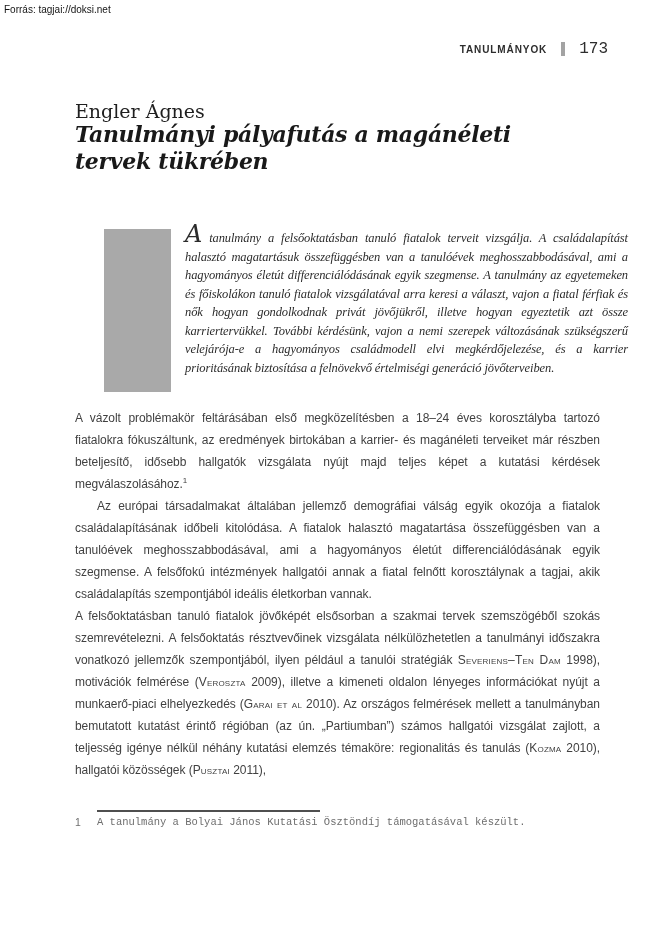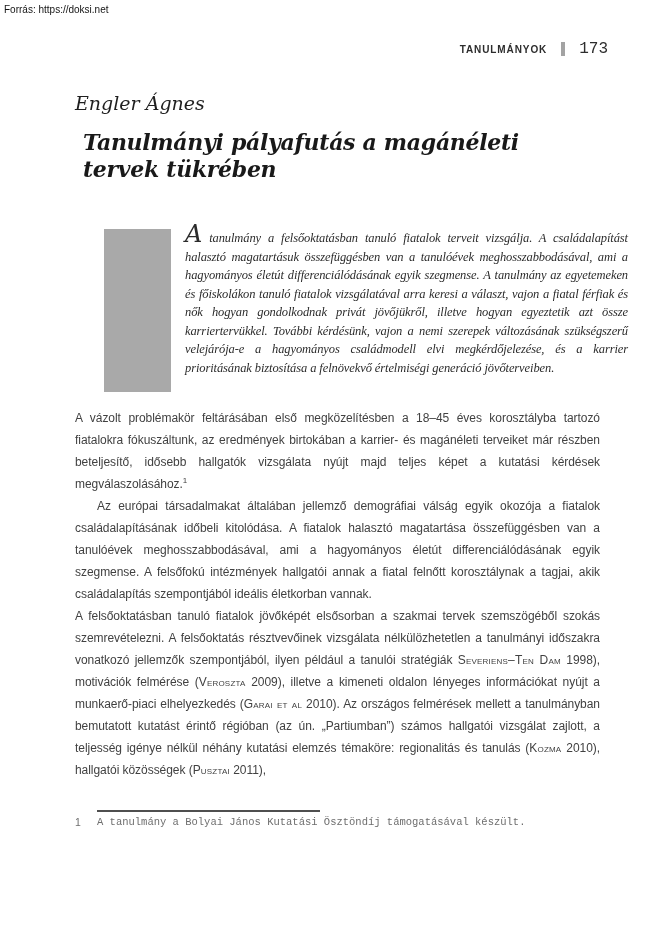--- a/index.html
+++ b/index.html
@@ -15,25 +15,25 @@
     position:absolute;top:42px;right:42px;display:flex;align-items:center;gap:14px;
   }
   .section-name{
     font-size:10px;font-weight:bold;letter-spacing:0.9px;color:#2d2d2d;
   }
   .header-bar{width:4px;height:14px;background:#a3a3a3;display:inline-block;}
   .page-number{
     font-size:16px;color:#2d2d2d;font-family:Liberation Mono, monospace;line-height:14px;
   }
   .author{
-    position:absolute;left:75px;top:92px;
-    font-family:"DejaVu Serif",serif;font-style:italic;font-size:19px;color:#1f1f1f;
+    position:absolute;left:75px;top:100px;
+    font-family:"DejaVu Serif",serif;font-size:19px;color:#1f1f1f;
   }
   .title{
-    position:absolute;left:75px;top:121px;width:490px;margin:8px;
+    position:absolute;left:75px;top:121px;width:490px;margin:0;
     font-family:"DejaVu Serif",serif;font-style:italic;font-weight:bold;
     font-size:22px;line-height:27px;letter-spacing:-0.3px;color:#191919;
   }
   .abstract-row{
     position:absolute;left:76px;top:229px;width:524px;display:flex;padding-left:28px;
   }
   .abstract-marker{
     width:67px;height:163px;background:#a9a9a9;margin-right:14px;flex:none;
   }
   .abstract-text{
@@ -67,40 +67,40 @@
     display:flex;margin-top:3px;font-size:10.5px;line-height:14px;color:#6e6e6e;
   }
   .footnote-number{width:22px;flex:none;}
   .footnote-text{flex:1;font-family:Liberation Mono, monospace;}
 </style>
 </head>
 <body>
 
 <div class="page">
 
-  <div class="source-bar">Forrás: https://doksi.net</div>
+  <div class="source-bar">Forrás: tagjai://doksi.net</div>
 
   <div class="header">
     <span class="section-name">TANULMÁNYOK</span>
     <span class="header-bar"></span>
     <span class="page-number">173</span>
   </div>
 
   <div class="author">Engler Ágnes</div>
 
   <h1 class="title">Tanulmányi pályafutás a magánéleti tervek tükrében</h1>
 
   <div class="abstract-row">
     <div class="abstract-marker"></div>
     <div class="abstract-text"><span class="dropcap">A</span><span> tanulmány a felsőoktatásban tanuló fiatalok terveit vizsgálja. A családalapítást halasztó magatartásuk összefüggésben van a tanulóévek meghosszabbodásával, ami a hagyományos életút differenciálódásának egyik szegmense. A tanulmány az egyetemeken és főiskolákon tanuló fiatalok vizsgálatával arra keresi a választ, vajon a fiatal férfiak és nők hogyan gondolkodnak privát jövőjükről, illetve hogyan egyeztetik azt össze karriertervükkel. További kérdésünk, vajon a nemi szerepek változásának szükségszerű velejárója-e a hagyományos családmodell elvi megkérdőjelezése, és a karrier prioritásának biztosítása a felnövekvő értelmiségi generáció jövőterveiben.</span></div>
   </div>
 
   <div class="main-text">
     <div>
-        <p><span>A vázolt problémakör feltárásában első megközelítésben a 18–45 éves korosztályba tartozó fiatalokra fókuszáltunk, az eredmények birtokában a karrier- és magánéleti terveiket már részben beteljesítő, idősebb hallgatók vizsgálata nyújt majd teljes képet a kutatási kérdések megválaszolásához.</span><sup>1</sup></p>
+        <p><span>A vázolt problémakör feltárásában első megközelítésben a 18–24 éves korosztályba tartozó fiatalokra fókuszáltunk, az eredmények birtokában a karrier- és magánéleti terveiket már részben beteljesítő, idősebb hallgatók vizsgálata nyújt majd teljes képet a kutatási kérdések megválaszolásához.</span><sup>1</sup></p>
         <p class="indent"><span>Az európai társadalmakat általában jellemző demográfiai válság egyik okozója a fiatalok családalapításának időbeli kitolódása. A fiatalok halasztó magatartása összefüggésben van a tanulóévek meghosszabbodásával, ami a hagyományos életút differenciálódásának egyik szegmense. A felsőfokú intézmények hallgatói annak a fiatal felnőtt korosztálynak a tagjai, akik családalapítás szempontjából ideális életkorban vannak.</span></p>
       </div>
     <div>
         <p><span>A felsőoktatásban tanuló fiatalok jövőképét elsősorban a szakmai tervek szemszögéből szokás szemrevételezni. A felsőoktatás résztvevőinek vizsgálata nélkülözhetetlen a tanulmányi időszakra vonatkozó jellemzők szempontjából, ilyen például a tanulói stratégiák </span><span class="sc">Severiens–Ten Dam</span><span> 1998), motivációk felmérése (</span><span class="sc">Veroszta</span><span> 2009), illetve a kimeneti oldalon lényeges információkat nyújt a munkaerő-piaci elhelyezkedés (</span><span class="sc">Garai et al</span><span> 2010). Az országos felmérések mellett a tanulmányban bemutatott kutatást érintő régióban (az ún. „Partiumban”) számos hallgatói vizsgálat zajlott, a teljesség igénye nélkül néhány kutatási elemzés témaköre: regionalitás és tanulás (</span><span class="sc">Kozma</span><span> 2010), hallgatói közösségek (</span><span class="sc">Pusztai</span><span> 2011),</span></p>
       </div>
   </div>
 
   <div class="footnote-area">
     <div class="footnote-rule"></div>
     <div class="footnote">

